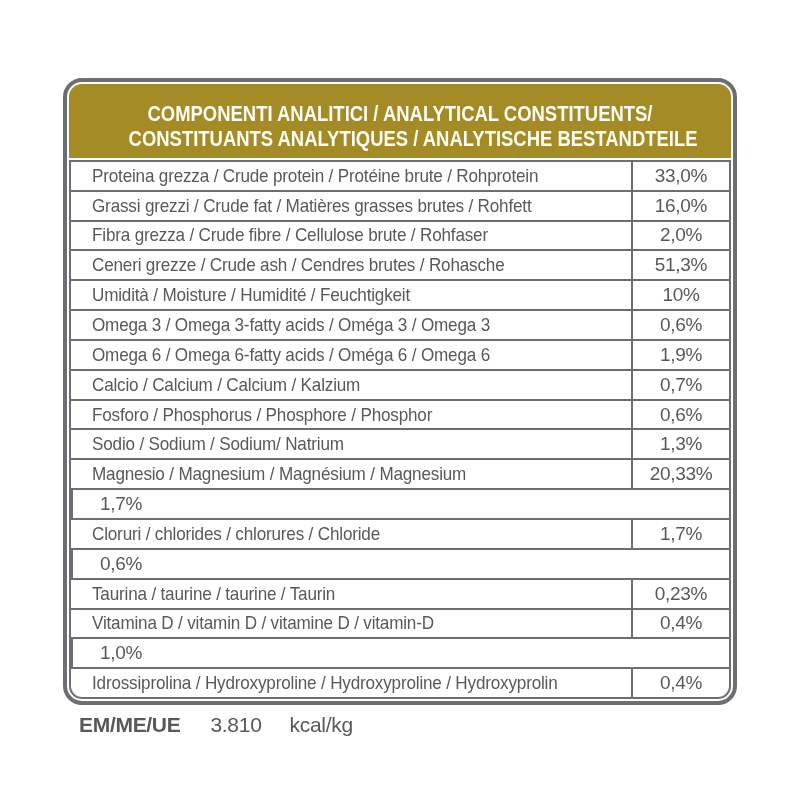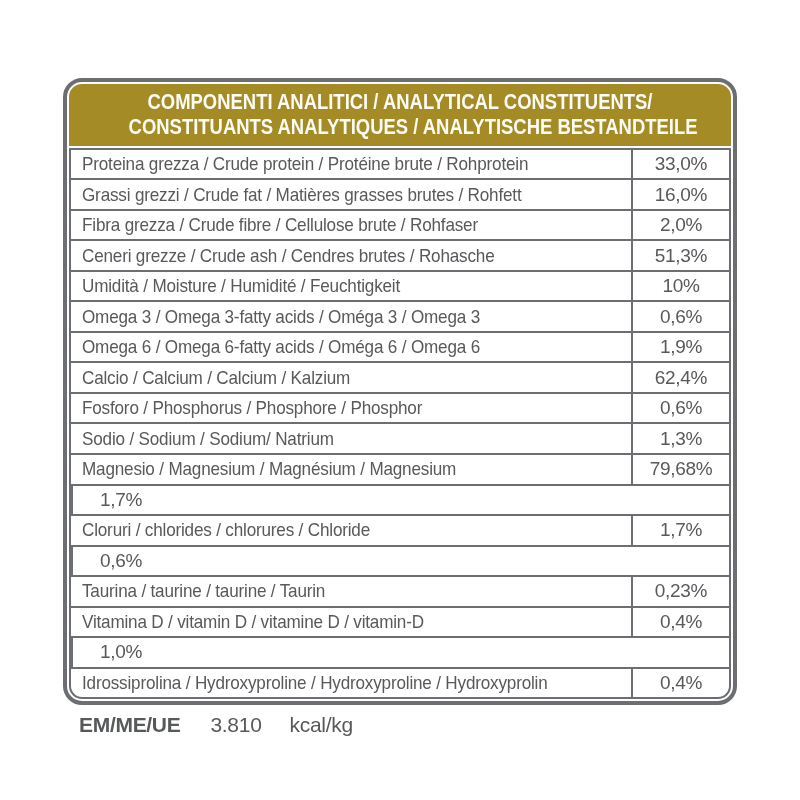--- a/index.html
+++ b/index.html
@@ -29,21 +29,21 @@
     flex-direction:column;
   }
   .panel-header{
     background:var(--header-bg);
     border-radius:13px 13px 0 0;
     color:var(--header-text);
     text-align:center;
     font-weight:bold;
     font-size:22.5px;
     line-height:1.13;
-    padding:5px 0 6px;
+    padding:17px 0 6px;
   }
   .header-line{
     transform:scaleX(0.82);
     transform-origin:50% 50%;
     white-space:nowrap;
   }
   .rows{
     flex:1;
     display:flex;
     flex-direction:column;
@@ -58,21 +58,21 @@
     display:flex;
     align-items:stretch;
   }
   .row + .row{
     border-top:2px solid var(--border);
   }
   .row-label{
     flex:1;
     display:flex;
     align-items:center;
-    padding-left:11px;
+    padding-left:21px;
     color:var(--text);
     font-size:19px;
     overflow:hidden;
   }
   .cond{
     display:inline-block;
     transform:scaleX(0.90);
     transform-origin:0 50%;
     white-space:pre;
     letter-spacing:-0.2px;
@@ -146,39 +146,39 @@
         <div class="row">
           <div class="row-label">
             <span class="cond">Omega 6 / Omega 6-fatty acids / Oméga 6 / Omega 6</span>
           </div>
           <div class="row-value">1,9%</div>
         </div>
         <div class="row">
           <div class="row-label">
             <span class="cond">Calcio / Calcium / Calcium / Kalzium</span>
           </div>
-          <div class="row-value">62,4%</div>
+          <div class="row-value">0,7%</div>
         </div>
         <div class="row">
           <div class="row-label">
             <span class="cond">Fosforo / Phosphorus / Phosphore / Phosphor</span>
           </div>
           <div class="row-value">0,6%</div>
         </div>
         <div class="row">
           <div class="row-label">
             <span class="cond">Sodio / Sodium / Sodium/ Natrium</span>
           </div>
           <div class="row-value">1,3%</div>
         </div>
         <div class="row">
           <div class="row-label">
             <span class="cond">Magnesio / Magnesium / Magnésium / Magnesium</span>
           </div>
-          <div class="row-value">79,68%</div>
+          <div class="row-value">20,33%</div>
         </div>
         <div class="row">
           <div class="row-value">1,7%</div>
         </div>
         <div class="row">
           <div class="row-label">
             <span class="cond">Cloruri / chlorides / chlorures / Chloride</span>
           </div>
           <div class="row-value">1,7%</div>
         </div>

